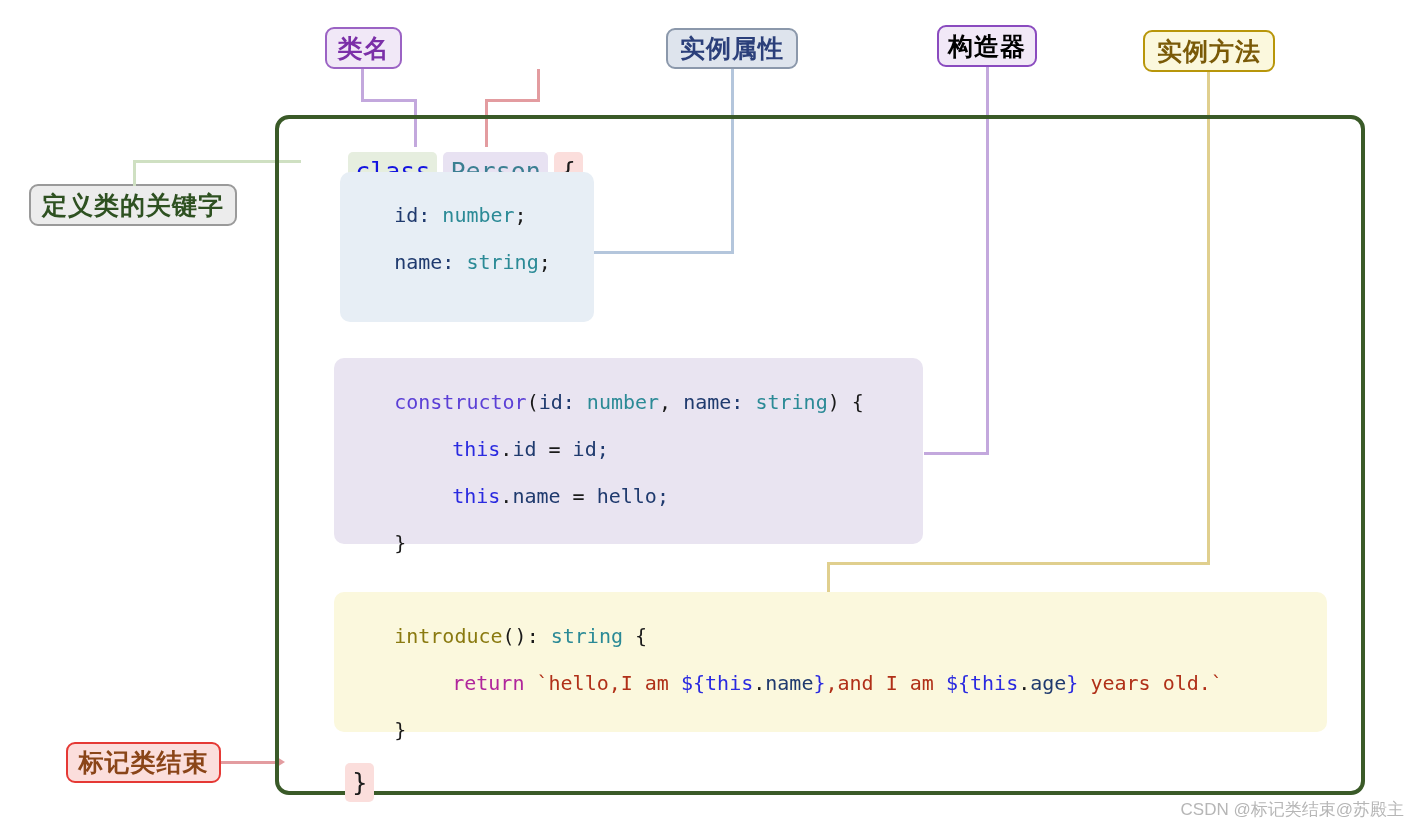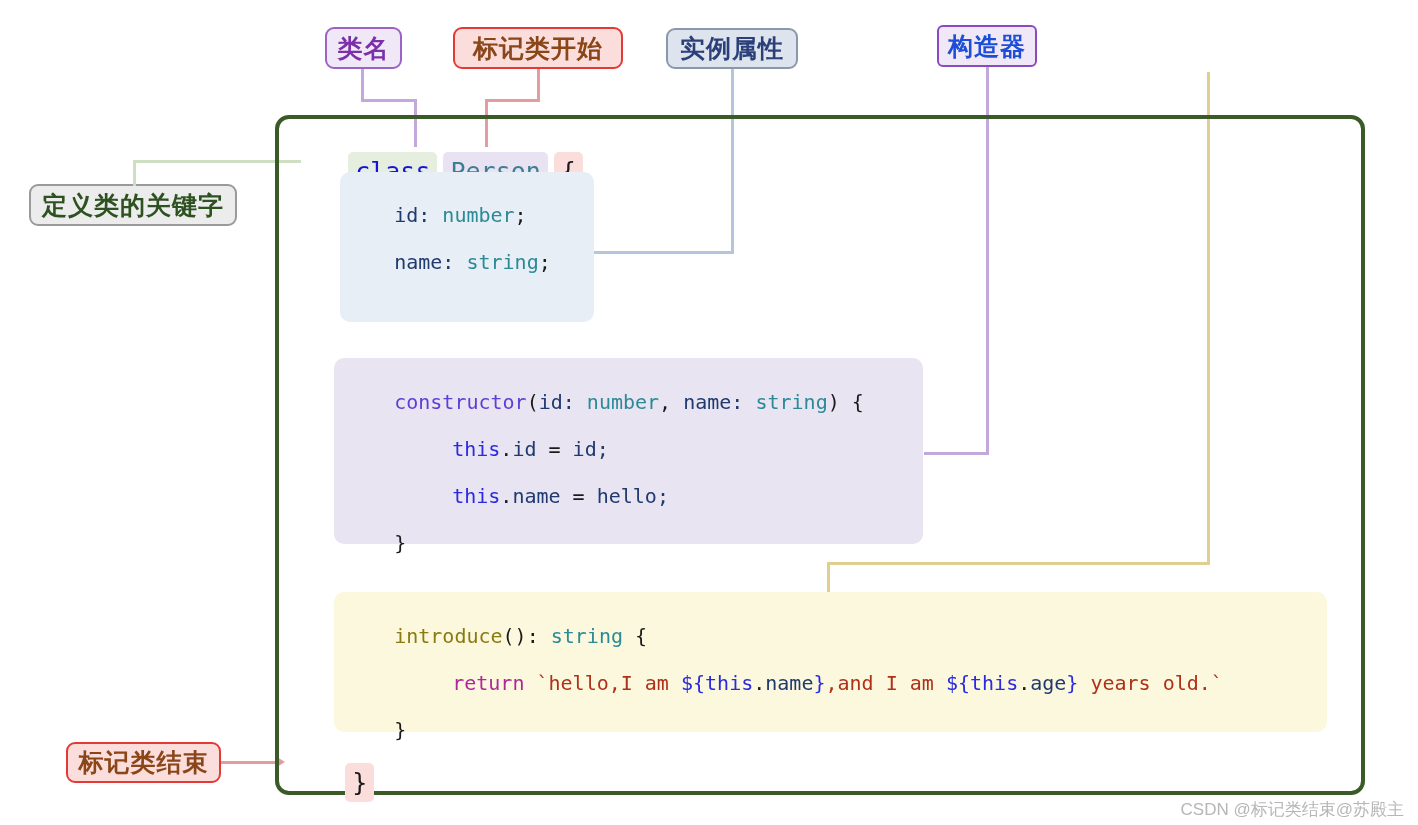--- a/index.html
+++ b/index.html
@@ -29,21 +29,21 @@
     font-size: 25px;
     font-weight: 600;
     letter-spacing: 1px;
     white-space: nowrap;
     line-height: 1;
     padding: 0 12px;
   }
   .chip-classname   { background:#f1e8f7; border-color:#9b63c4; color:#7b2fa8; }
   .chip-classstart  { background:#fbdedc; border-color:#e53935; color:#8a4518; }
   .chip-props       { background:#dee4ed; border-color:#8b98ab; color:#2b3f7a; }
-  .chip-ctor        { background:#f1e8f7; border-color:#8a4bbf; color:#1d4ed8;border-radius:6px; }
+  .chip-ctor        { background:#f1e8f7; border-color:#8a4bbf; color:#000000; }
   .chip-method      { background:#fbf8dd; border-color:#b8960a; color:#7a5a08; }
   .chip-keyword     { background:#ececec; border-color:#9a9a9a; color:#2e5121; }
   .chip-classend    { background:#fbdedc; border-color:#e53935; color:#8a4518; }
 
   
   .ln { position:absolute; }
   .ln-h { height:3px; }
   .ln-v { width:3px; }
 
   
@@ -128,32 +128,32 @@
 </style>
 </head>
 <body>
 
 <div id="canvas">
 
   <div class="chip chip-classname" style="left:325px; top:27px; width:77px; height:42px;">
     <span>类名</span>
   </div>
 
-  <div class="chip chip-classstart" style="left:453px; top:27px; width:170px; height:42px;">
-    <span>标记类开始</span>
-  </div>
 
   <div class="chip chip-props" style="left:666px; top:28px; width:132px; height:41px;">
     <span>实例属性</span>
   </div>
 
   <div class="chip chip-ctor" style="left:937px; top:25px; width:100px; height:42px;">
     <span>构造器</span>
   </div>
 
+  <div class="chip chip-method" style="left:1143px; top:30px; width:132px; height:42px;">
+    <span>实例方法</span>
+  </div>
 
   <div class="chip chip-classend" style="left:66px; top:742px; width:155px; height:41px;">
     <span>标记类结束</span>
   </div>
 
   <div class="chip chip-keyword" style="left:29px; top:184px; width:208px; height:42px;">
     <span>定义类的关键字</span>
   </div>
 
   <div class="ln ln-v" style="left:361px; top:69px;  height:33px; background:#c3a8dd;"></div>

